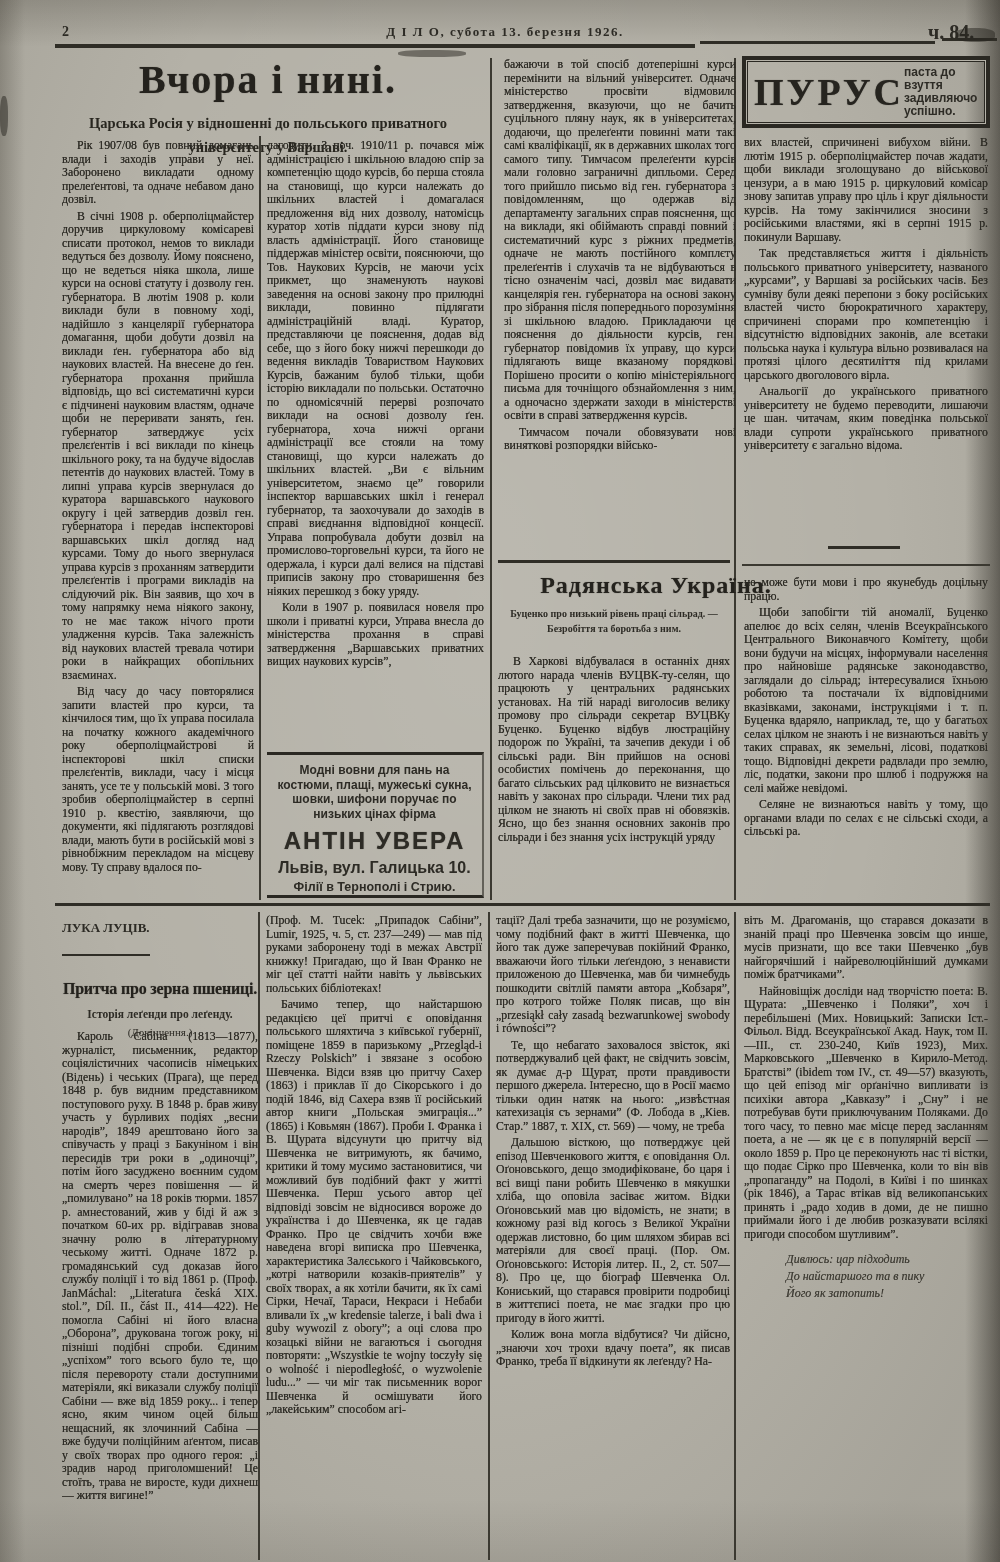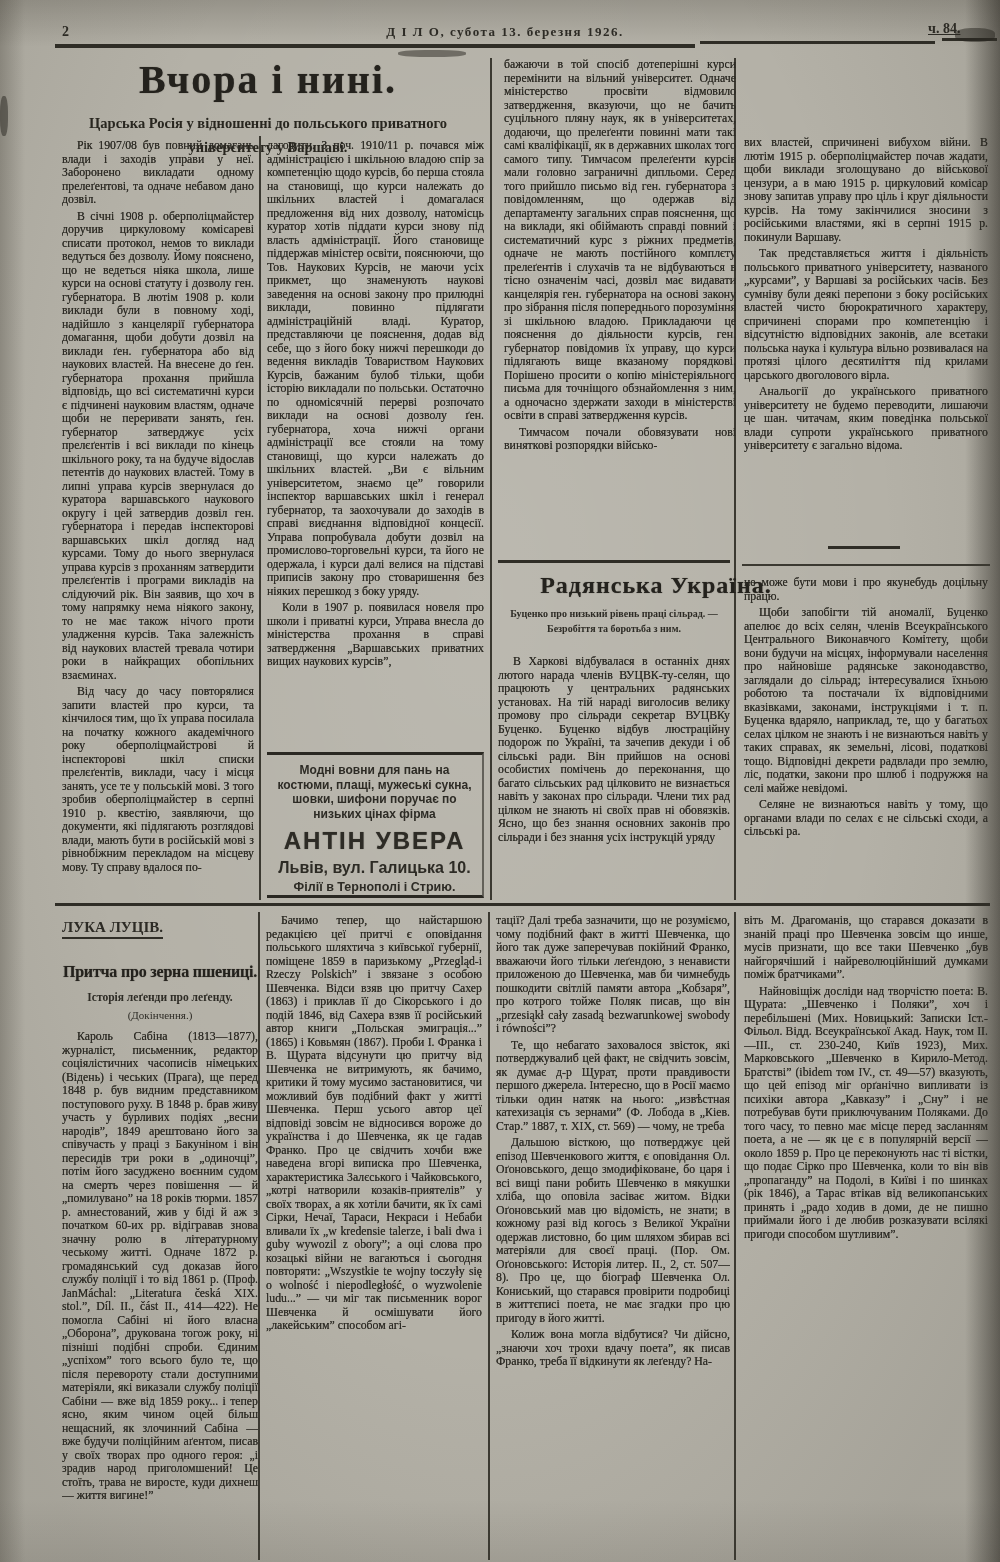--- a/index.html
+++ b/index.html
@@ -8,34 +8,34 @@
     background:
       radial-gradient(ellipse at 48% 38%, rgba(255,255,255,0.10) 0%, rgba(0,0,0,0.0) 55%, rgba(40,38,30,0.10) 88%),
       linear-gradient(90deg, rgba(60,56,47,0.30) 0%, rgba(0,0,0,0) 2.5%, rgba(0,0,0,0) 96.5%, rgba(35,32,26,0.55) 100%),
       linear-gradient(0deg, rgba(60,56,47,0.12) 0%, rgba(0,0,0,0) 4%, rgba(0,0,0,0) 97%, rgba(60,56,47,0.25) 100%),
       #b4b1a7;
     font-family:"Liberation Serif", serif;color:#2d2b25;
   }
   .abs{position:absolute;}
   .hdr-num{font-size:14px;font-weight:bold;}
   .hdr-mast{font-size:13px;font-weight:bold;letter-spacing:1.5px;text-align:center;white-space:nowrap;}
-  .hdr-issue{font-size:14px;font-weight:bold;text-decoration:underline;}
+  .hdr-issue{font-size:20px;font-weight:bold;}
   .rule{background:#2f2d26;}
   .rule-soft{background:#3b3931;}
   .headline{font-size:40px;font-weight:bold;text-align:center;letter-spacing:2px;color:#24221d;
     text-shadow:0 0 1px rgba(36,34,29,.6);}
   .subhead{font-size:14.5px;font-weight:bold;text-align:center;line-height:24px;color:#28261f;}
   .col{font-size:11.8px;line-height:13.5px;text-align:justify;overflow:hidden;
     text-shadow:0 0 .5px rgba(45,43,37,.85);}
   .col p{margin:0 0 3px;text-indent:15px;}
   .col p.cont{text-indent:0;}
   .sec-title{font-size:24px;font-weight:bold;text-align:center;letter-spacing:1px;white-space:nowrap;
     color:#24221d;text-shadow:0 0 1px rgba(36,34,29,.6);}
   .sec-sub{font-size:10px;font-weight:bold;text-align:center;line-height:15px;}
-  .byline{font-size:15px;font-weight:bold;border-bottom:2px solid #2f2d26;display:inline-block;padding-bottom:1px;}
+  .byline{font-size:13px;font-weight:bold;border-bottom:2px solid #2f2d26;display:inline-block;padding-bottom:18px;}
   .feu-title{font-size:16px;font-weight:bold;text-align:center;white-space:nowrap;letter-spacing:-.2px;
     color:#24221d;text-shadow:0 0 1px rgba(36,34,29,.6);}
   .feu-sub{font-size:11.5px;font-weight:bold;text-align:center;}
   .feu-note{font-size:11px;text-align:center;}
   .ad-purus{border:4px solid #2a2822;box-shadow:inset 0 0 0 1px #b4b1a7, inset 0 0 0 2px #2a2822;
     display:flex;align-items:center;padding:4px 8px;box-sizing:border-box;}
   .ad-purus .brand{flex:1;font-size:38px;font-weight:bold;letter-spacing:3px;color:#26241f;
     text-shadow:0 0 1px rgba(38,36,31,.6);}
   .ad-purus .tag{width:82px;font-family:"Liberation Sans",sans-serif;font-size:12px;font-weight:bold;
     line-height:13px;text-align:left;}
@@ -88,20 +88,24 @@
     <div class="brand">АНТІН УВЕРА</div>
     <div class="addr">Львів, вул. Галицька 10.</div>
     <div class="branch">Філії в Тернополі і Стрию.</div>
   </div>
 
   <div class="abs col" style="left:504px;top:58px;width:232px;height:492px;">
     <p class="cont">бажаючи в той спосіб дотеперішні курси перемінити на вільний університет. Одначе міністерство просвіти відмовило затвердження, вказуючи, що не бачить суцільного пляну наук, як в університетах, додаючи, що прелеґенти повинні мати такі самі кваліфікації, як в державних школах того самого типу. Тимчасом прелеґенти курсів мали головно заграничні дипльоми. Серед того прийшло письмо від ген. губернатора з повідомленням, що одержав від департаменту загальних справ пояснення, що на виклади, які обіймають справді повний і систематичний курс з ріжних предметів, одначе не мають постійного комплєту прелеґентів і слухачів та не відбуваються в тісно означенім часі, дозвіл має видавати канцелярія ген. губернатора на основі закону про зібрання після попереднього порозуміння зі шкільною владою. Прикладаючи це пояснення до діяльности курсів, ген. губернатор повідомив їх управу, що курси підлягають вище вказаному порядкові. Порішено просити о копію міністеріяльного письма для точніщого обзнайомлення з ним, а одночасно здержати заходи в міністерстві освіти в справі затвердження курсів.</p>
     <p>Тимчасом почали обовязувати нові виняткові розпорядки військо-</p>
   </div>
 
+  <div class="abs ad-purus" style="left:742px;top:56px;width:248px;height:72px;">
+    <div class="brand">ПУРУС</div>
+    <div class="tag">паста до взуття задивляючо успішно.</div>
+  </div>
 
   <div class="abs col" style="left:744px;top:136px;width:244px;height:404px;">
     <p class="cont">вих властей, спричинені вибухом війни. В лютім 1915 р. оберполіцмайстер почав жадати, щоби виклади зголощувано до військової цензури, а в маю 1915 р. циркуловий комісар знову запитав управу про ціль і круг діяльности курсів. На тому закінчилися зносини з російськими властями, які в серпні 1915 р. покинули Варшаву.</p>
     <p>Так представляється життя і діяльність польського приватного університету, названого „курсами”, у Варшаві за російських часів. Без сумніву були деякі перепони з боку російських властей чисто бюрократичного характеру, спричинені спорами про компетенцію і відсутністю відповідних законів, але всетаки польська наука і культура вільно розвивалася на протязі цілого десятиліття під крилами царського двоголового вірла.</p>
     <p>Анальогії до українського приватного університету не будемо переводити, лишаючи це шан. читачам, яким поведінка польської влади супроти українського приватного університету є загально відома.</p>
   </div>
   <div class="abs rule" style="left:828px;top:546px;width:72px;height:3px;"></div>
   <div class="abs rule-soft" style="left:742px;top:564px;width:248px;height:2px;"></div>
 
   <div class="abs rule" style="left:498px;top:560px;width:232px;height:3px;"></div>
@@ -127,31 +131,37 @@
     <div class="feu-title" style="margin-top:24px;">Притча про зерна пшениці.</div>
     <div class="feu-sub" style="margin-top:10px;">Історія леґенди про леґенду.</div>
     <div class="feu-note" style="margin-top:6px;">(Докінчення.)</div>
   </div>
 
   <div class="abs col" style="left:62px;top:1030px;width:196px;height:528px;">
     <p>Кароль Сабіна (1813—1877), журналіст, письменник, редактор соціялістичних часописів німецьких (Відень) і чеських (Прага), ще перед 1848 р. був видним представником поступового руху. В 1848 р. брав живу участь у бурливих подіях „весни народів”, 1849 арештовано його за співучасть у праці з Бакуніном і він пересидів три роки в „одиночці”, потім його засуджено воєнним судом на смерть через повішення — й „помилувано” на 18 років тюрми. 1857 р. амнестований, жив у біді й аж з початком 60-их рр. відігравав знова значну ролю в літературному чеському житті. Одначе 1872 р. громадянський суд доказав його службу поліції і то від 1861 р. (Проф. JanMáchal: „Literatura česká XIX. stol.”, Díl. II., část II., 414—422). Не помогла Сабіні ні його власна „Оборона”, друкована тогож року, ні пізніші подібні спроби. Єдиним „успіхом” того всього було те, що після перевороту стали доступними матеріяли, які виказали службу поліції Сабіни — вже від 1859 року... і тепер ясно, яким чином оцей більш нещасний, як злочинний Сабіна — вже будучи поліційним аґентом, писав у своїх творах про одного героя: „і зрадив народ приголомшений! Це стоїть, трава не виросте, куди дихнеш — життя вигине!”</p>
   </div>
 
   <div class="abs col" style="left:266px;top:914px;width:216px;height:646px;">
+    <p class="cont">(Проф. М. Tucek: „Припадок Сабіни”, Lumir, 1925, ч. 5, ст. 237—249) — мав під руками заборонену тоді в межах Австрії книжку! Пригадаю, що й Іван Франко не міг цеї статті найти навіть у львівських польських бібліотеках!</p>
     <p>Бачимо тепер, що найстаршою редакцією цеї притчі є оповідання польського шляхтича з київської губернії, поміщене 1859 в паризькому „Przegląd-і Rzeczy Polskich” і звязане з особою Шевченка. Відси взяв цю притчу Сахер (1863) і приклав її до Сікорського і до подій 1846, від Сахера взяв її російський автор книги „Польская эмиграція...” (1865) і Ковьмян (1867). Проби І. Франка і В. Щурата відсунути цю притчу від Шевченка не витримують, як бачимо, критики й тому мусимо застановитися, чи можливий був подібний факт у житті Шевченка. Перш усього автор цеї відповіді зовсім не відносився вороже до українства і до Шевченка, як це гадав Франко. Про це свідчить хочби вже наведена вгорі виписка про Шевченка, характеристика Залєського і Чайковського, „котрі натворили козаків-приятелів” у своїх творах, а як хотіли бачити, як їх самі Сірки, Нечаї, Тараси, Некраси і Небаби вливали їх „w kredensie talerze, i bali dwa i guby wywozil z obory”; а оці слова про козацькі війни не вагаються і сьогодня повторяти: „Wszystkie te wojny toczyły się o wolność i niepodległość, o wyzwolenie ludu...” — чи міг так письменник ворог Шевченка й осмішувати його „лакейським” способом агі-</p>
   </div>
 
   <div class="abs col" style="left:496px;top:914px;width:234px;height:646px;">
     <p class="cont">тації? Далі треба зазначити, що не розуміємо, чому подібний факт в житті Шевченка, що його так дуже заперечував покійний Франко, вважаючи його тільки леґендою, з ненависти приложеною до Шевченка, мав би чимнебудь пошкодити світлій памяти автора „Кобзаря”, про котрого тойже Поляк писав, що він „przesiąkł cały zasadą bezwarunkowej swobody i równości”?</p>
     <p>Те, що небагато заховалося звісток, які потверджувалиб цей факт, не свідчить зовсім, як думає д-р Щурат, проти правдивости першого джерела. Інтересно, що в Росії маємо тільки один натяк на нього: „извѣстная катехизація съ зернами” (Ф. Лобода в „Кіев. Стар.” 1887, т. XIX, ст. 569) — чому, не треба</p>
     <p>Дальшою вісткою, що потверджує цей епізод Шевченкового життя, є оповідання Ол. Оґоновського, дещо змодифіковане, бо царя і всі вищі пани робить Шевченко в мякушки хліба, що оповіла засіває житом. Відки Оґоновський мав цю відомість, не знати; в кожному разі від когось з Великої України одержав листовно, бо цим шляхом збирав всі матеріяли для своєї праці. (Пор. Ом. Оґоновського: Исторія литер. II., 2, ст. 507—8). Про це, що біограф Шевченка Ол. Кониський, що старався провірити подробиці в життєписі поета, не має згадки про цю пригоду в його житті.</p>
     <p>Колиж вона могла відбутися? Чи дійсно, „знаючи хоч трохи вдачу поета”, як писав Франко, треба її відкинути як леґенду? На-</p>
   </div>
 
   <div class="abs col" style="left:744px;top:914px;width:244px;height:646px;">
     <p class="cont">віть М. Драгоманів, що старався доказати в знаній праці про Шевченка зовсім що инше, мусів признати, що все таки Шевченко „був найгорячіший і найреволюційніший думками поміж братчиками”.</p>
     <p>Найновіщіж досліди над творчістю поета: В. Щурата: „Шевченко і Поляки”, хоч і перебільшені (Мих. Новицький: Записки Іст.-Фільол. Відд. Всеукраїнської Акад. Наук, том II.—III., ст. 230-240, Київ 1923), Мих. Марковського „Шевченко в Кирило-Метод. Братстві” (ibidem том IV., ст. 49—57) вказують, що цей епізод міг орґанічно випливати із психіки автора „Кавказу” і „Сну” і не потребував бути приключуваним Поляками. До того часу, то певно має місце перед засланням поета, а не — як це є в популярній версії — около 1859 р. Про це переконують нас ті вістки, що подає Сірко про Шевченка, коли то він вів „пропаганду” на Подолі, в Київі і по шинках (рік 1846), а Тарас втікав від великопанських принять і „радо ходив в доми, де не пишно приймали його і де любив розказувати всілякі пригоди способом шутливим”.</p>
+    <div class="poem">
+      <div>Дивлюсь: цар підходить</div>
+      <div>До найстаршого та в пику</div>
+      <div>Його як затопить!</div>
+    </div>
   </div>
 
   <div class="abs smudge" style="left:955px;top:28px;width:40px;height:14px;"></div>
   <div class="abs smudge" style="left:0px;top:96px;width:8px;height:40px;"></div>
 
 </div>
 
 </body></html>

